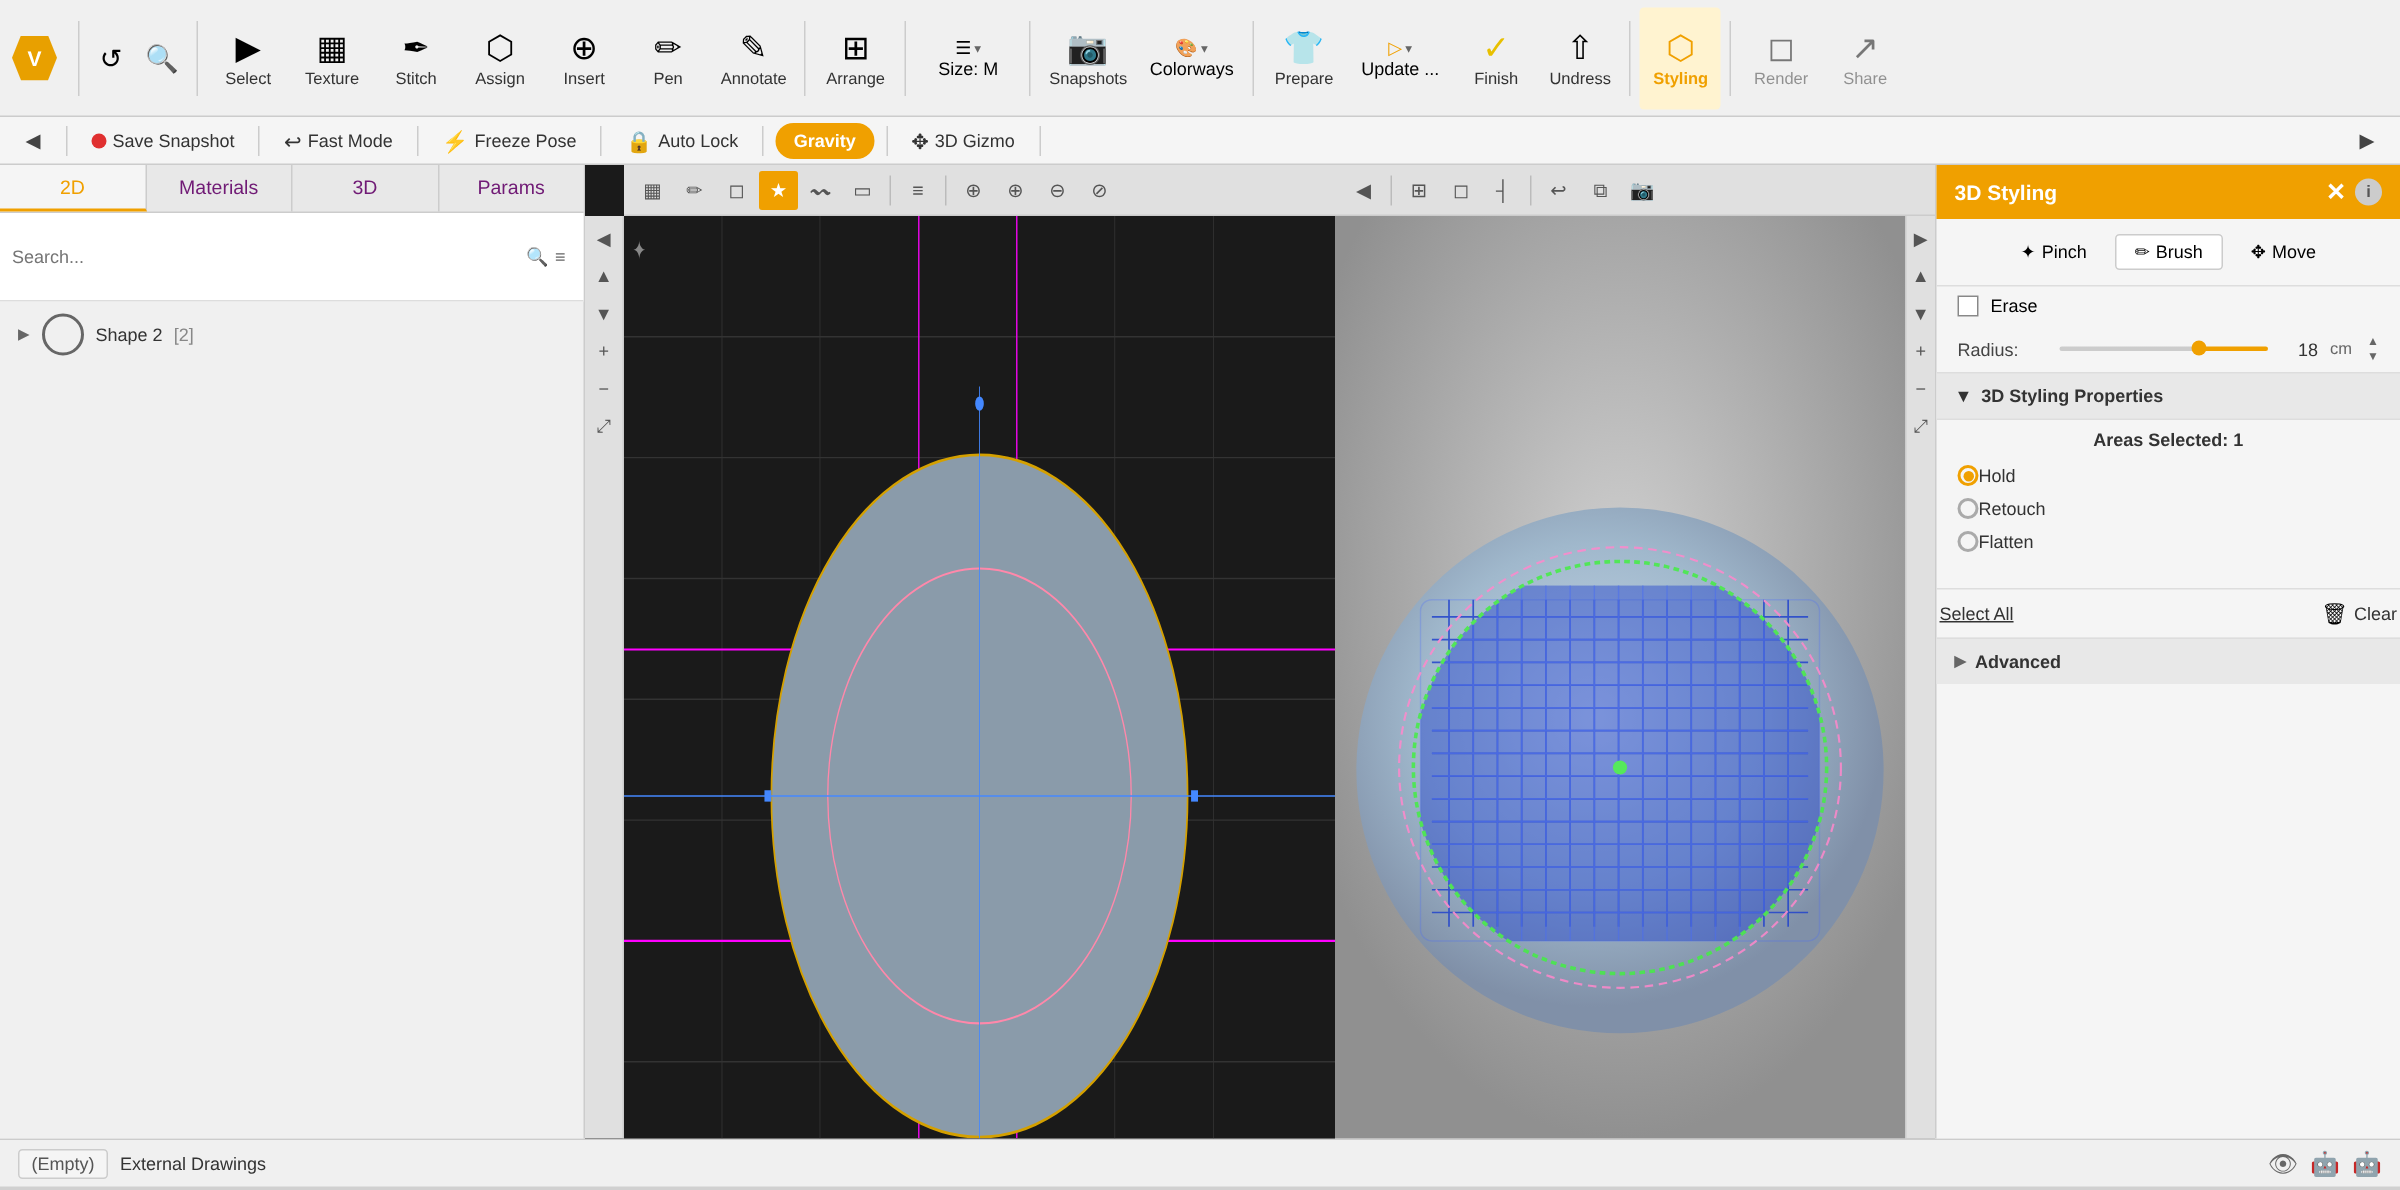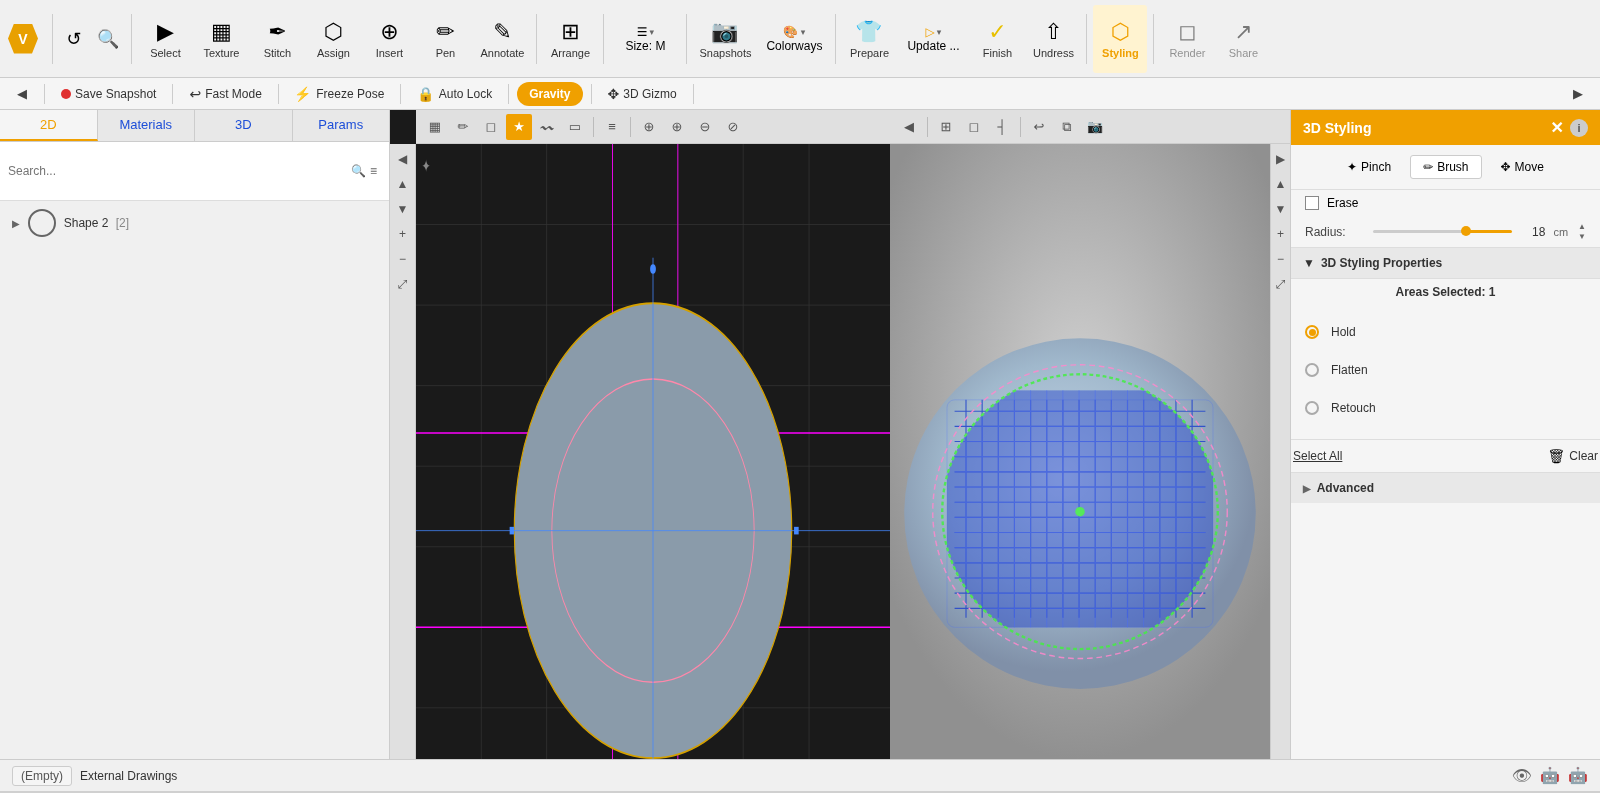--- a/index.html
+++ b/index.html
@@ -39,21 +39,21 @@
     .snapshot-btn .red-dot { width: 10px; height: 10px; border-radius: 50%; background: #e03030; }
     .mode-btn { display: flex; align-items: center; gap: 4px; font-size: 12px; color: #333; cursor: pointer; padding: 2px 8px; }
     .sep2 { width: 1px; height: 20px; background: #ccc; margin: 0 4px; }
 
     
     #main-content { display: flex; height: calc(793px - 78px - 32px - 34px); }
 
     
     #left-panel { width: 390px; background: #f0f0f0; border-right: 1px solid #ccc; display: flex; flex-direction: column; }
     #left-tabs { display: flex; border-bottom: 1px solid #ccc; background: #e8e8e8; }
-    .left-tab { flex: 1; text-align: center; padding: 7px 4px; cursor: pointer; font-size: 13px; color: #1d4ed8; border-right: 1px solid #ccc; }
+    .left-tab { flex: 1; text-align: center; padding: 7px 4px; cursor: pointer; font-size: 13px; color: #701a75; border-right: 1px solid #ccc; }
     .left-tab:last-child { border-right: none; }
     .left-tab.active { color: #f0a000; border-bottom: 2px solid #f0a000; background: #f5f5f5; }
     #left-search { display: flex; align-items: center; padding: 22px 8px; border-bottom: 1px solid #ddd; background: #fff; }
     #left-search input { flex: 1; border: none; outline: none; font-size: 12px; }
     .search-icon-btn { cursor: pointer; color: #666; margin-right: 4px; }
     .shape-item { display: flex; align-items: center; gap: 8px; padding: 8px 12px; cursor: pointer; }
     .shape-circle { width: 28px; height: 28px; border-radius: 50%; border: 2px solid #666; background: transparent; }
     .shape-label { font-size: 12px; color: #333; }
     .shape-expand { font-size: 10px; color: #666; }
 
@@ -88,21 +88,21 @@
     
     .effect-row { display: flex; align-items: center; padding: 6px 14px; gap: 16px; }
     .radio-opt { display: flex; align-items: center; gap: 4px; cursor: pointer; font-size: 12px; }
     .radio-circle { width: 14px; height: 14px; border-radius: 50%; border: 2px solid #f0a000; background: transparent; display: flex; align-items: center; justify-content: center; }
     .radio-circle.filled::after { content: ''; width: 7px; height: 7px; border-radius: 50%; background: #f0a000; }
     .radio-circle.empty { border-color: #888; }
 
     
     .section-header { display: flex; align-items: center; gap: 6px; padding: 8px 12px; background: #e8e8e8; border-top: 1px solid #ddd; border-bottom: 1px solid #ddd; cursor: pointer; font-size: 12px; font-weight: bold; color: #333; }
     .areas-selected { font-size: 12px; color: #333; text-align: center; padding: 6px; font-weight: bold; }
-    .prop-radio-row { display: flex; align-items: flex-start; gap: 12px; padding: 4px 14px; cursor: pointer; margin-top: 16px; }
+    .prop-radio-row { display: flex; align-items: flex-start; gap: 0; padding: 4px 14px; cursor: pointer; }
     .prop-radio-dot { width: 14px; height: 14px; border-radius: 50%; border: 2px solid #f0a000; display: flex; align-items: center; justify-content: center; }
     .prop-radio-dot.filled::after { content: ''; width: 7px; height: 7px; border-radius: 50%; background: #f0a000; }
     .prop-radio-dot.empty { border-color: #aaa; }
     .prop-radio-label { font-size: 12px; color: #333; }
 
     
     .select-clear-row { display: flex; align-items: center; justify-content: space-between; padding: 8px 2px; border-top: 1px solid #ddd; margin-top: 20px; }
     .select-all-btn { font-size: 12px; color: #333; cursor: pointer; text-decoration: underline; }
     .clear-btn { display: flex; align-items: center; gap: 4px; font-size: 12px; color: #333; cursor: pointer; }
     .trash-icon { font-size: 14px; }
@@ -564,26 +564,26 @@
 
     <div class="areas-selected">Areas Selected: 1</div>
 
     <div class="prop-radio-row">
       <div class="prop-radio-dot filled"></div>
       <span class="prop-radio-label">Hold</span>
     </div>
 
     <div class="prop-radio-row">
       <div class="prop-radio-dot empty"></div>
-      <span class="prop-radio-label">Flatten</span>
+      <span class="prop-radio-label">Retouch</span>
     </div>
 
     <div class="prop-radio-row">
       <div class="prop-radio-dot empty"></div>
-      <span class="prop-radio-label">Retouch</span>
+      <span class="prop-radio-label">Flatten</span>
     </div>
 
     <div class="select-clear-row">
       <span class="select-all-btn">Select All</span>
       <div style="display:flex;align-items:center;gap:4px;">
         <span class="trash-icon">🗑</span>
         <span class="clear-btn">Clear</span>
       </div>
     </div>
 

